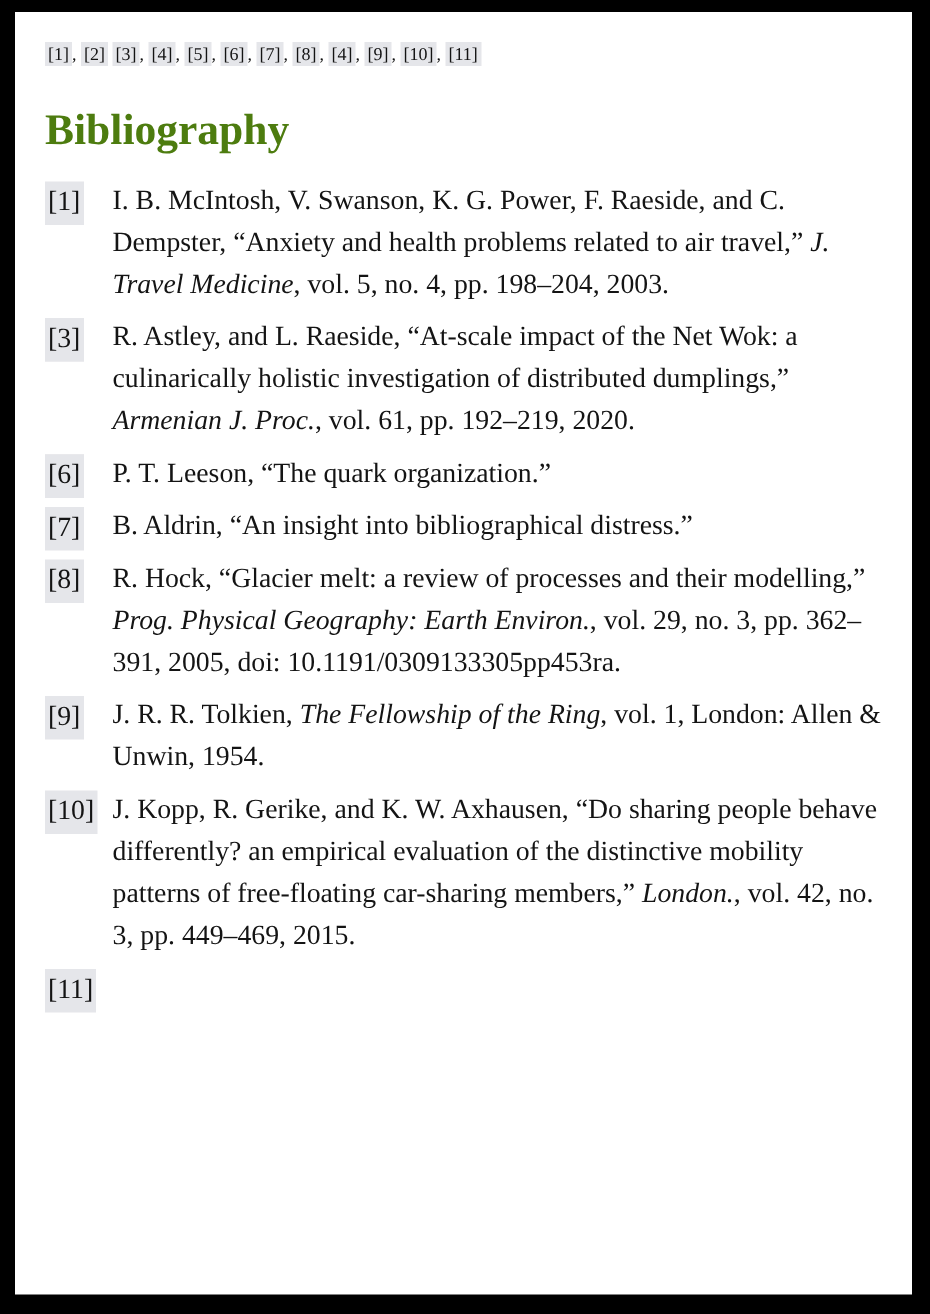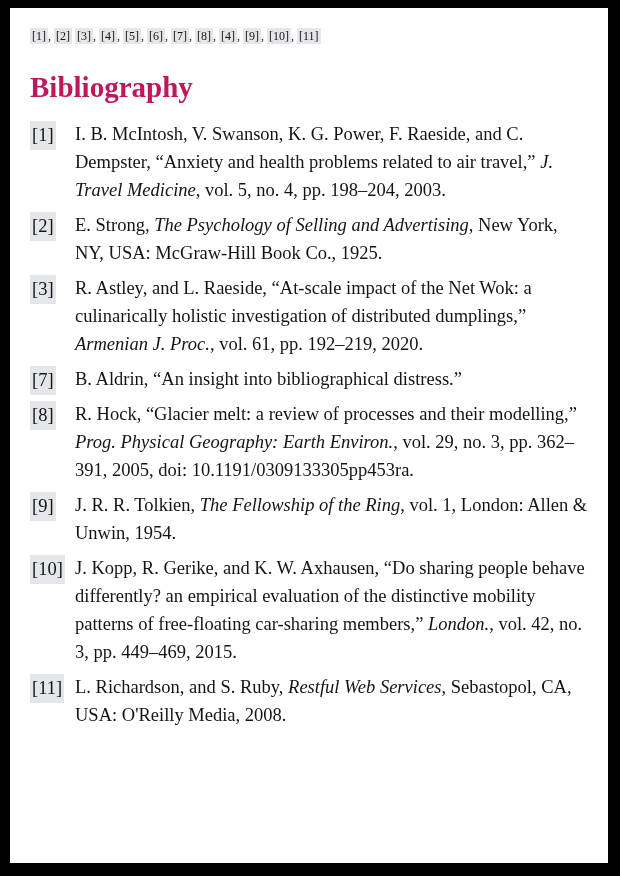--- a/index.html
+++ b/index.html
@@ -28,21 +28,21 @@
   }
   .cite-chip {
     background:var(--hl);
     padding:1px 2px;
   }
   h1.bib-heading {
     margin:0 0 16px 0;
     font-size:29px;
     line-height:34px;
     font-weight:bold;
-    color:#be185d;
+    color:#4d7c0f;
   }
   .bib-list { display:block; }
   .bib-entry {
     position:relative;
     padding-left:45px;
     margin:0 0 7px 0;
     font-size:18.5px;
     line-height:28px;
   }
   .bib-label {
@@ -60,24 +60,24 @@
   }
 </style>
 </head>
 <body>
 
 <div class="paper">
   <p class="citations"><span class="cite-chip">[1]</span>, <span class="cite-chip">[2]</span> <span class="cite-chip">[3]</span>, <span class="cite-chip">[4]</span>, <span class="cite-chip">[5]</span>, <span class="cite-chip">[6]</span>, <span class="cite-chip">[7]</span>, <span class="cite-chip">[8]</span>, <span class="cite-chip">[4]</span>, <span class="cite-chip">[9]</span>, <span class="cite-chip">[10]</span>, <span class="cite-chip">[11]</span></p>
   <h1 class="bib-heading">Bibliography</h1>
   <section class="bib-list">
       <div class="bib-entry"><span class="bib-label">[1]</span><span class="bib-text"><span>I. B. McIntosh, V. Swanson, K. G. Power, F. Raeside, and C. Dempster, “Anxiety and health problems related to air travel,” </span><em class="seg-italic">J. Travel Medicine</em><span>, vol. 5, no. 4, pp. 198–204, 2003.</span></span></div>
-      <div class="bib-entry"><span class="bib-label">[2]</span><span class="bib-text"><span>E. Strong, </span><em class="seg-italic">The Psychology of Selling and Advertising</em><span>, New York, NY, USA: McGraw-Hill Book Co., 1925.</span></span></div>
+      <div class="bib-entry"><span class="bib-label">[2]</span></div>
       <div class="bib-entry"><span class="bib-label">[3]</span><span class="bib-text"><span>R. Astley, and L. Raeside, “At-scale impact of the Net Wok: a culinarically holistic investigation of distributed dumplings,” </span><em class="seg-italic">Armenian J. Proc.</em><span>, vol. 61, pp. 192–219, 2020.</span></span></div>
       <div class="bib-entry"><span class="bib-label">[4]</span></div>
       <div class="bib-entry"><span class="bib-label">[5]</span></div>
-      <div class="bib-entry"><span class="bib-label">[6]</span></div>
+      <div class="bib-entry"><span class="bib-label">[6]</span><span class="bib-text"><span>P. T. Leeson, “The quark organization.”</span></span></div>
       <div class="bib-entry"><span class="bib-label">[7]</span><span class="bib-text"><span>B. Aldrin, “An insight into bibliographical distress.”</span></span></div>
       <div class="bib-entry"><span class="bib-label">[8]</span><span class="bib-text"><span>R. Hock, “Glacier melt: a review of processes and their modelling,” </span><em class="seg-italic">Prog. Physical Geography: Earth Environ.</em><span>, vol. 29, no. 3, pp. 362–391, 2005, doi: 10.1191/0309133305pp453ra.</span></span></div>
       <div class="bib-entry"><span class="bib-label">[9]</span><span class="bib-text"><span>J. R. R. Tolkien, </span><em class="seg-italic">The Fellowship of the Ring</em><span>, vol. 1, London: Allen &amp; Unwin, 1954.</span></span></div>
       <div class="bib-entry"><span class="bib-label">[10]</span><span class="bib-text"><span>J. Kopp, R. Gerike, and K. W. Axhausen, “Do sharing people behave differently? an empirical evaluation of the distinctive mobility patterns of free-floating car-sharing members,” </span><em class="seg-italic">London.</em><span>, vol. 42, no. 3, pp. 449–469, 2015.</span></span></div>
-      <div class="bib-entry"><span class="bib-label">[11]</span><span class="bib-text"><span>L. Richardson, and S. Ruby, </span><em class="seg-italic">Restful Web Services</em><span>, Sebastopol, CA, USA: O'Reilly Media, 2008.</span></span></div>
+      <div class="bib-entry"><span class="bib-label">[11]</span></div>
     </section>
 </div>
 
 </body></html>

